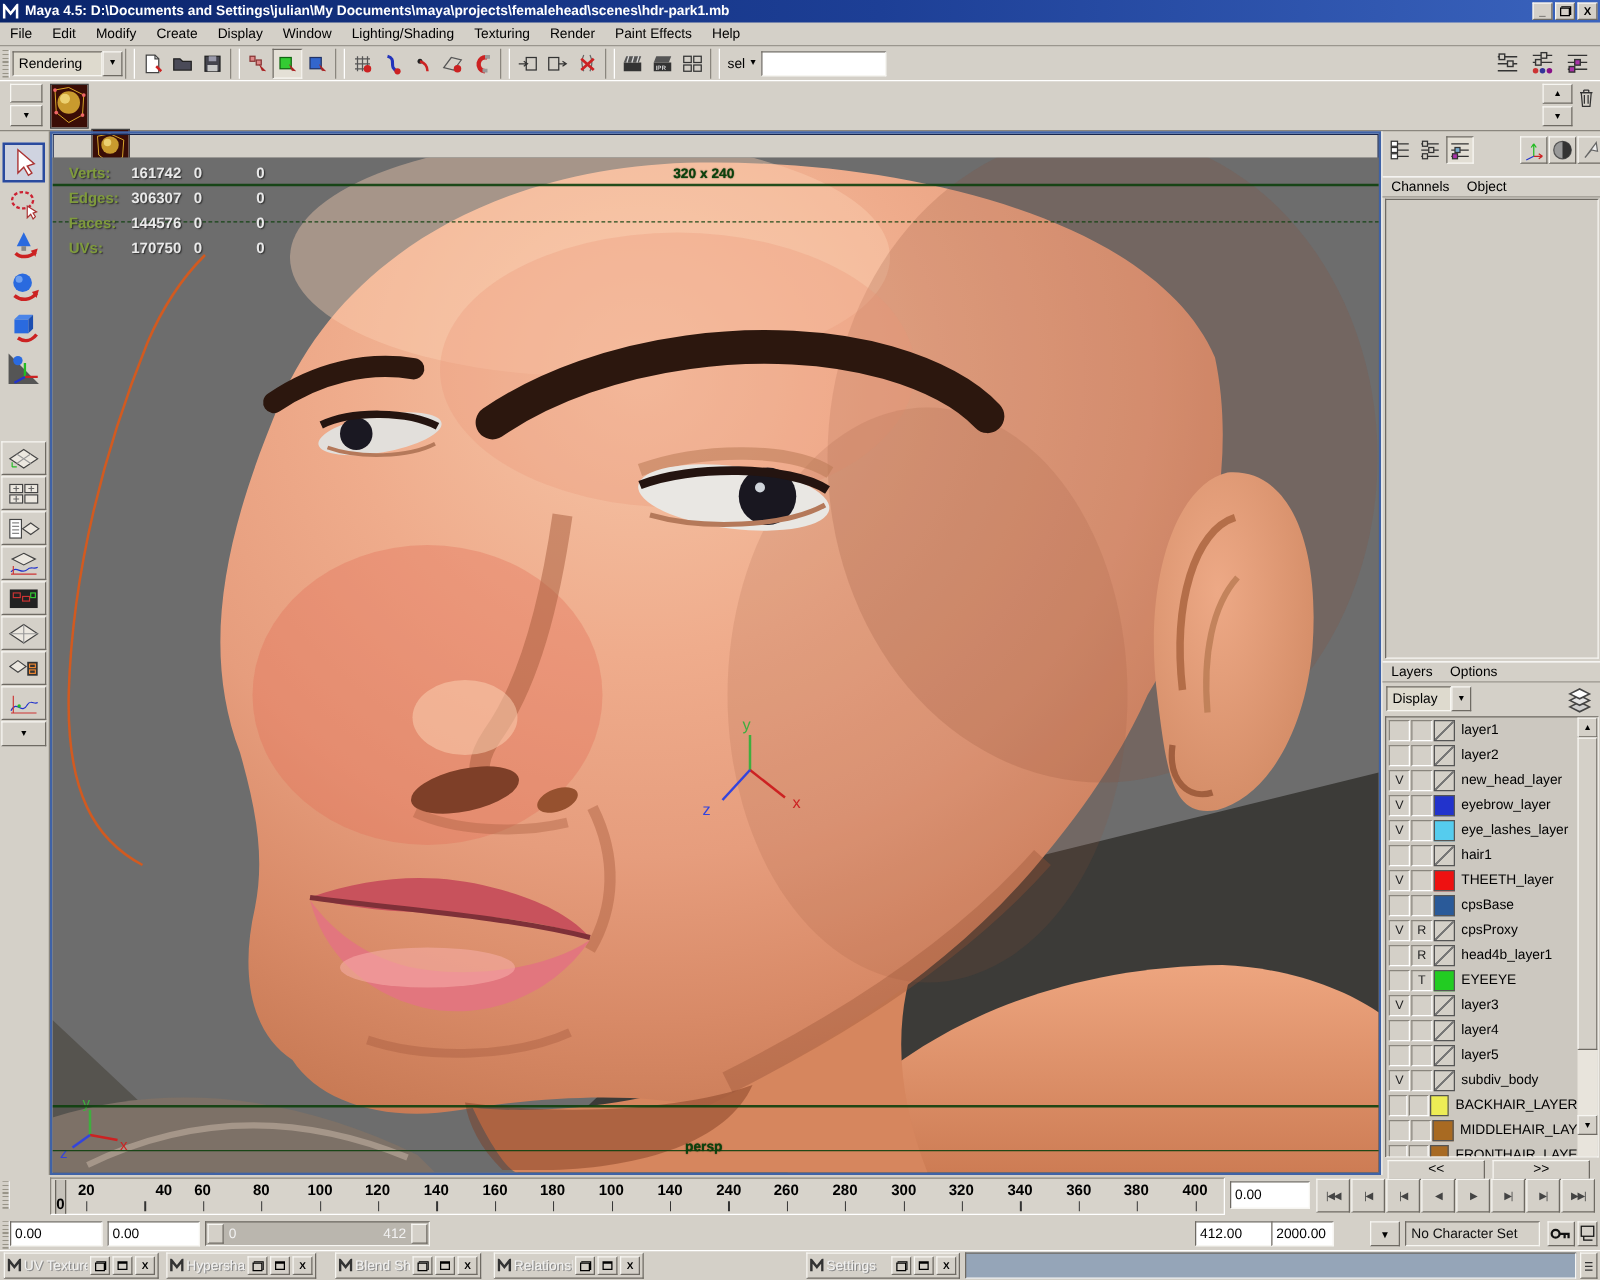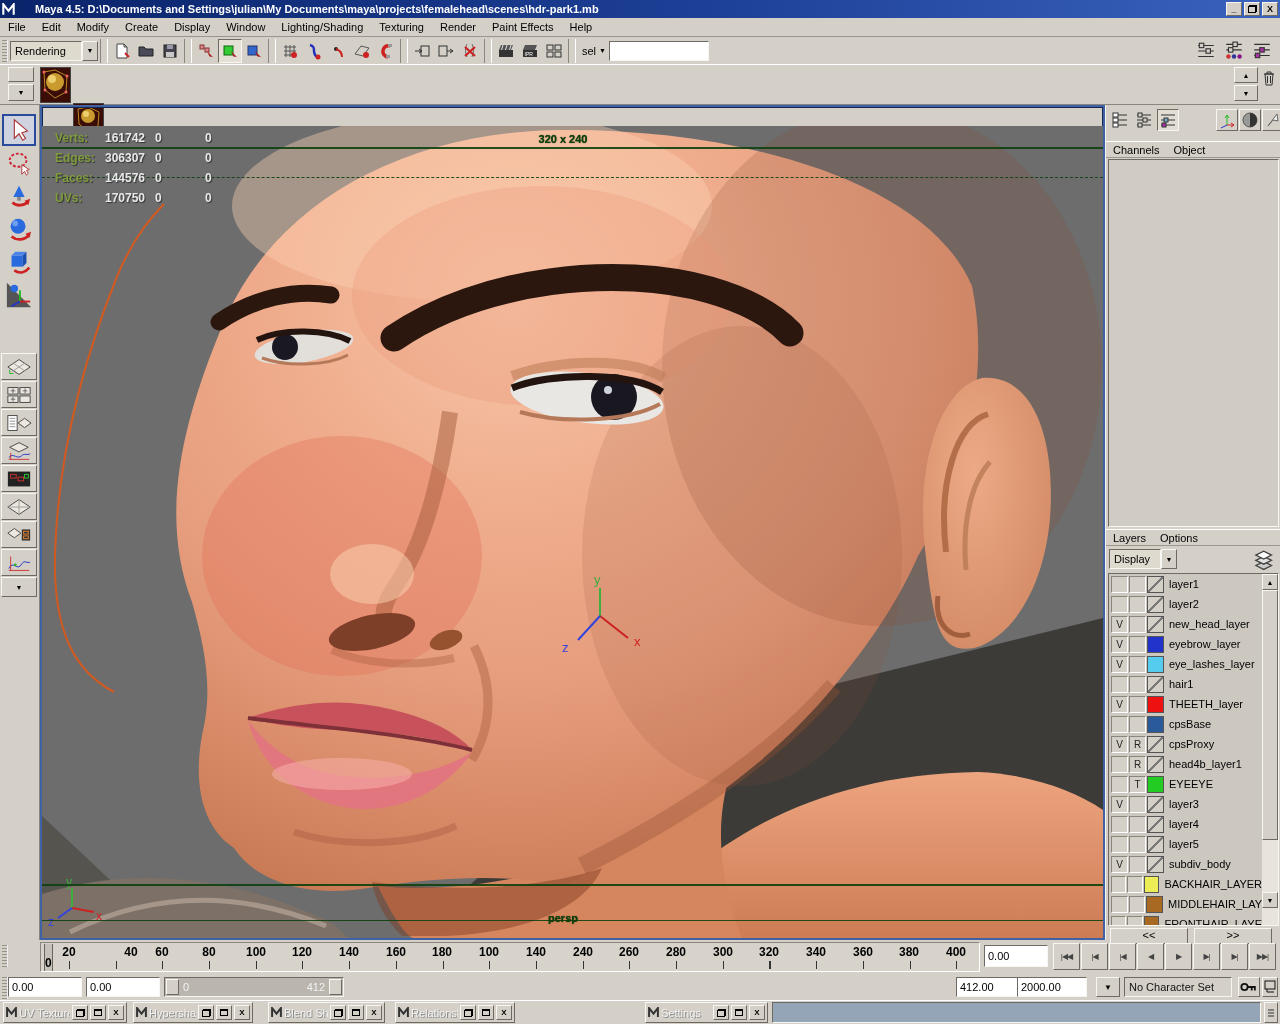--- a/index.html
+++ b/index.html
@@ -6,21 +6,21 @@
 html,body{width:1280px;height:1024px;overflow:hidden}
 body{position:relative;font-family:"Liberation Sans",sans-serif;font-size:11px;background:#d4d0c8;color:#000}
 .abs{position:absolute}
 .r{border:1px solid;border-color:#f7f6f2 #6e6a63 #6e6a63 #f7f6f2;background:#d4d0c8}
 .s{border:1px solid;border-color:#6e6a63 #f7f6f2 #f7f6f2 #6e6a63}
 .flex{display:flex;align-items:center}
 svg{display:block}
 
 
 #titlebar{left:0;top:0;width:1280px;height:18px;background:linear-gradient(90deg,#0a246a,#1d3f96 55%,#3a63bd);color:#fff;display:flex;align-items:center;padding:0 2px;font-weight:bold}
-#titlebar .ttl{flex:1;margin-left:20px;white-space:nowrap;overflow:hidden;font-size:11px}
+#titlebar .ttl{flex:1;margin-left:5px;white-space:nowrap;overflow:hidden;font-size:11px}
 .wbtn{width:16px;height:14px;margin-left:2px;display:flex;align-items:center;justify-content:center;font-size:9px;font-weight:bold;color:#000}
 .ic-restore{position:relative;width:9px;height:8px;display:inline-block}
 .ic-restore::before{content:"";position:absolute;right:0;top:0;width:6px;height:5px;border:1px solid #000}
 .ic-restore::after{content:"";position:absolute;left:0;bottom:0;width:6px;height:5px;border:1px solid #000;background:#d4d0c8}
 .ic-max{width:8px;height:7px;border:1px solid #000;border-top-width:2px;display:inline-block}
 
 
 #menubar{left:0;top:18px;width:1280px;height:19px;display:flex;align-items:center;border-bottom:1px solid #9a968e}
 #menubar .mi{padding:0 8px;line-height:18px;cursor:default}
 
@@ -804,21 +804,21 @@
   <span class="vgrip abs" style="left:0;top:2px"></span>
   <input class="rfield" style="left: 8px; width: 74px;" value="0.00">
   <input class="rfield" style="left: 86px; width: 74px;" value="0.00">
   <div id="rslider">
     <span class="rhandle r" style="left:1px"></span>
     <span id="rmin">0</span>
     <span id="rmax">412</span>
     <span class="rhandle r" style="right:1px"></span>
   </div>
   <input class="rfield" style="left: 956px; width: 62px;" value="412.00">
-  <input class="rfield" style="left: 1017px; width: 70px;" value="2000.00">
+  <input class="rfield" style="left: 1017px; width: 50px;" value="2000.00">
   <span class="abs r" style="left:1096px;top:2px;width:24px;height:20px;display:flex;align-items:center;justify-content:center;font-size:8px">▼</span>
   <div id="charset">
       <span>No Character Set</span>
     </div>
   <span class="abs r" style="left:1238px;top:2px;width:22px;height:20px;display:flex;align-items:center;justify-content:center">
       <svg width="18" height="14" viewBox="0 0 20 14">
         <circle cx="5" cy="7" r="3.5" fill="none" stroke="#111" stroke-width="2"></circle>
         <path d="M8.5 7 h9 M13 7 v4 M16.5 7 v4" stroke="#111" stroke-width="2" fill="none"></path>
       </svg>
     </span>

